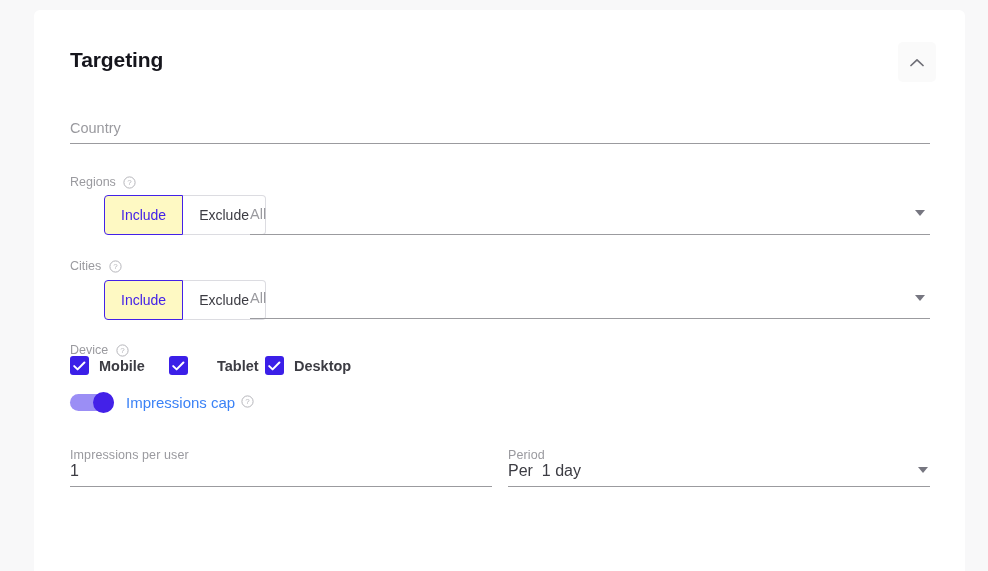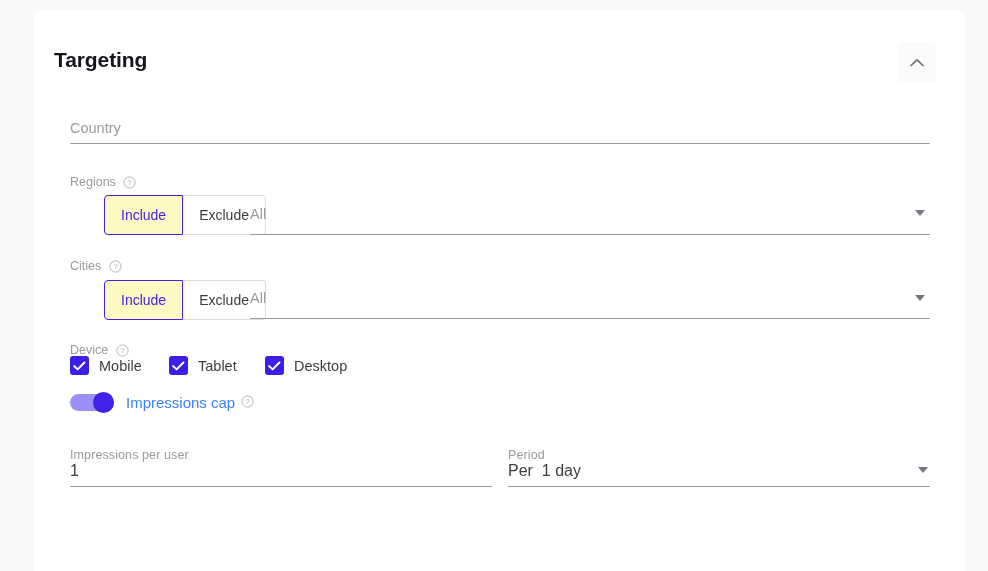--- a/index.html
+++ b/index.html
@@ -28,21 +28,21 @@
 
   
   .card-header {
     position: absolute;
     left: 0; top: 0;
     width: 931px;
     height: 88px;
   }
   .page-title {
     position: absolute;
-    left: 20px;
+    left: 36px;
     top: 38px;
     font-size: 21px;
     font-weight: bold;
     color: #15151c;
     letter-spacing: -0.1px;
   }
   .collapse-btn {
     position: absolute;
     left: 864px;
     top: 32px;
@@ -150,20 +150,21 @@
     display: flex;
     align-items: center;
     justify-content: center;
     flex: none;
   }
   .cb-label {
     margin-left: 10px;
     font-size: 14.5px;
     color: #3c3c43;
     white-space: nowrap;
+    font-weight: bold;
   }
 
   
   .switch-row {
     position: absolute;
     display: flex;
     align-items: center;
   }
   .switch {
     position: relative;
@@ -277,21 +278,21 @@
     <div class="cb-row">
       <label class="cb-item" style="left:36px; top:346px;">
         <span class="cb-box">
           <svg width="13" height="10" viewBox="0 0 13 10">
             <path d="M1.2 5.1 L4.6 8.4 L11.4 1.5" fill="none" stroke="#ffffff" stroke-width="2" stroke-linecap="round" stroke-linejoin="round"></path>
           </svg>
         </span>
         <span class="cb-label">Mobile</span>
       </label>
 
-      <label class="cb-item" style="left:135px; top:346px;">
+      <label class="cb-item" style="left:135px; top:346px;gap:19px;">
         <span class="cb-box">
           <svg width="13" height="10" viewBox="0 0 13 10">
             <path d="M1.2 5.1 L4.6 8.4 L11.4 1.5" fill="none" stroke="#ffffff" stroke-width="2" stroke-linecap="round" stroke-linejoin="round"></path>
           </svg>
         </span>
         <span class="cb-label">Tablet</span>
       </label>
 
       <label class="cb-item" style="left:231px; top:346px;">
         <span class="cb-box">

